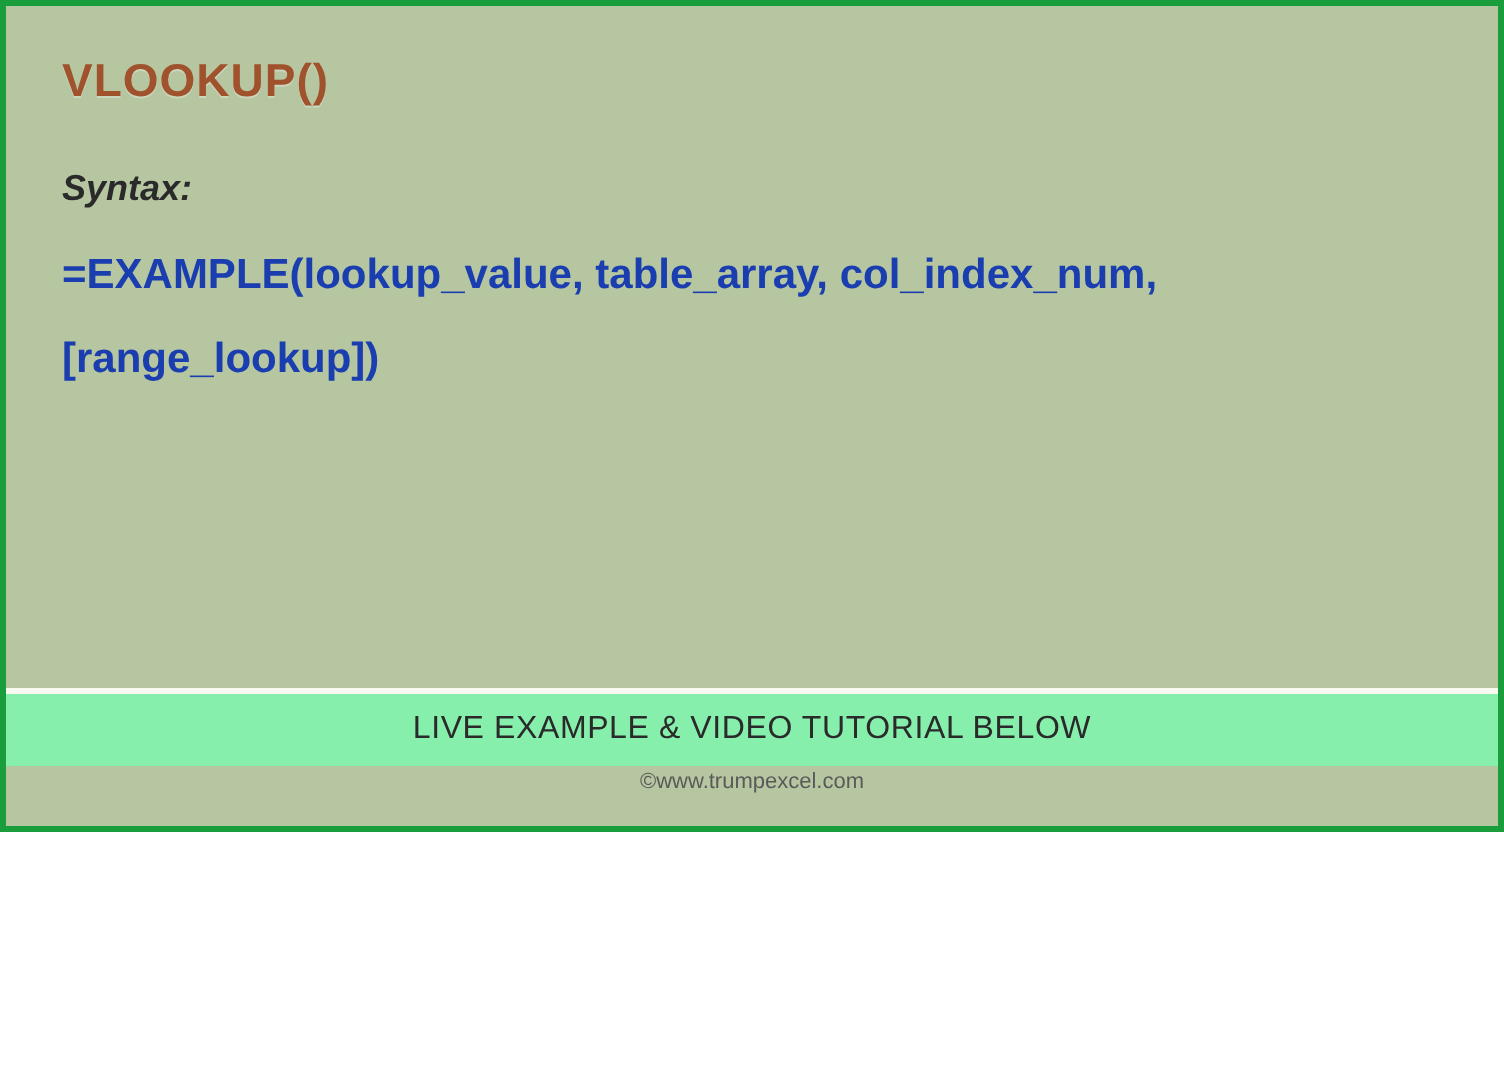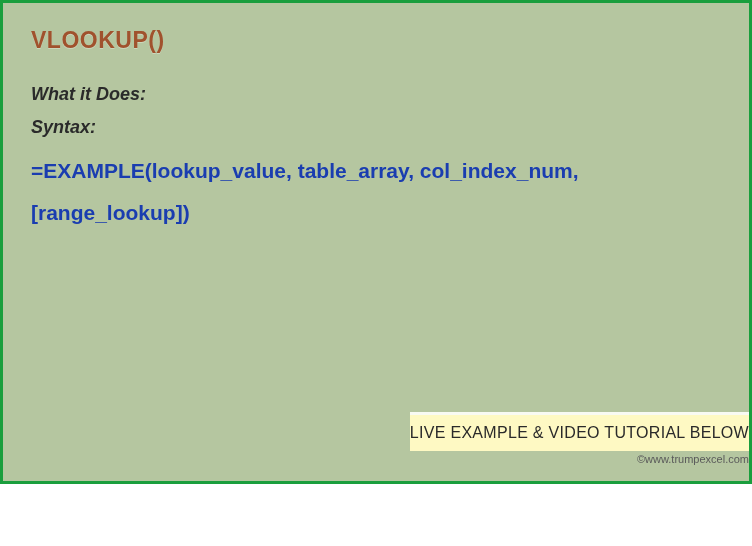--- a/index.html
+++ b/index.html
@@ -8,26 +8,25 @@
       padding: 0;
     }
     body {
       width: 752px;
       height: 546px;
       font-family: Verdana, Geneva, sans-serif;
       background: #fff;
     }
     .outer-frame {
       width: 752px;
-      height: 484px;
+      height: 416px;
       border: 3px solid #1a9e3d;
       background: #b5c6a0;
       display: flex;
       flex-direction: column;
-      align-items: flex-end;
     }
     .content {
       flex: 1;
       padding: 24px 28px 10px 28px;
     }
     .title {
       font-size: 23px;
       font-weight: bold;
       color: #a0522d;
       text-shadow: 0 1px 0 rgba(255,255,255,0.3);
@@ -55,21 +54,21 @@
       color: #2a2a2a;
       margin-bottom: 12px;
     }
     .syntax-text {
       font-size: 21px;
       font-weight: bold;
       color: #1a3db0;
       line-height: 2.0;
     }
     .footer-bar {
-      background: #fef9c3;
+      background: #86efac;
       text-align: center;
       padding: 9px 0;
       font-size: 16px;
       font-weight: normal;
       color: #2a2a2a;
       border-top: 3px solid #f8faf2;
       letter-spacing: 0.3px;
     }
     .attribution {
       background: #b5c6a0;
@@ -78,19 +77,18 @@
       color: #5a5a5a;
       padding: 2px 0 16px 0;
     }
   </style>
 </head>
 <body>
 
 <div class="outer-frame">
   <div class="content">
     <div class="title">VLOOKUP()</div>
-    <div class="section-label">What it Does:</div>
     <div class="syntax-label">Syntax:</div>
     <div class="syntax-text">=EXAMPLE(lookup_value, table_array, col_index_num, [range_lookup])</div>
   </div>
   <div class="footer-bar">LIVE EXAMPLE &amp; VIDEO TUTORIAL BELOW</div>
   <div class="attribution">©www.trumpexcel.com</div>
 </div>
 
 </body></html>

